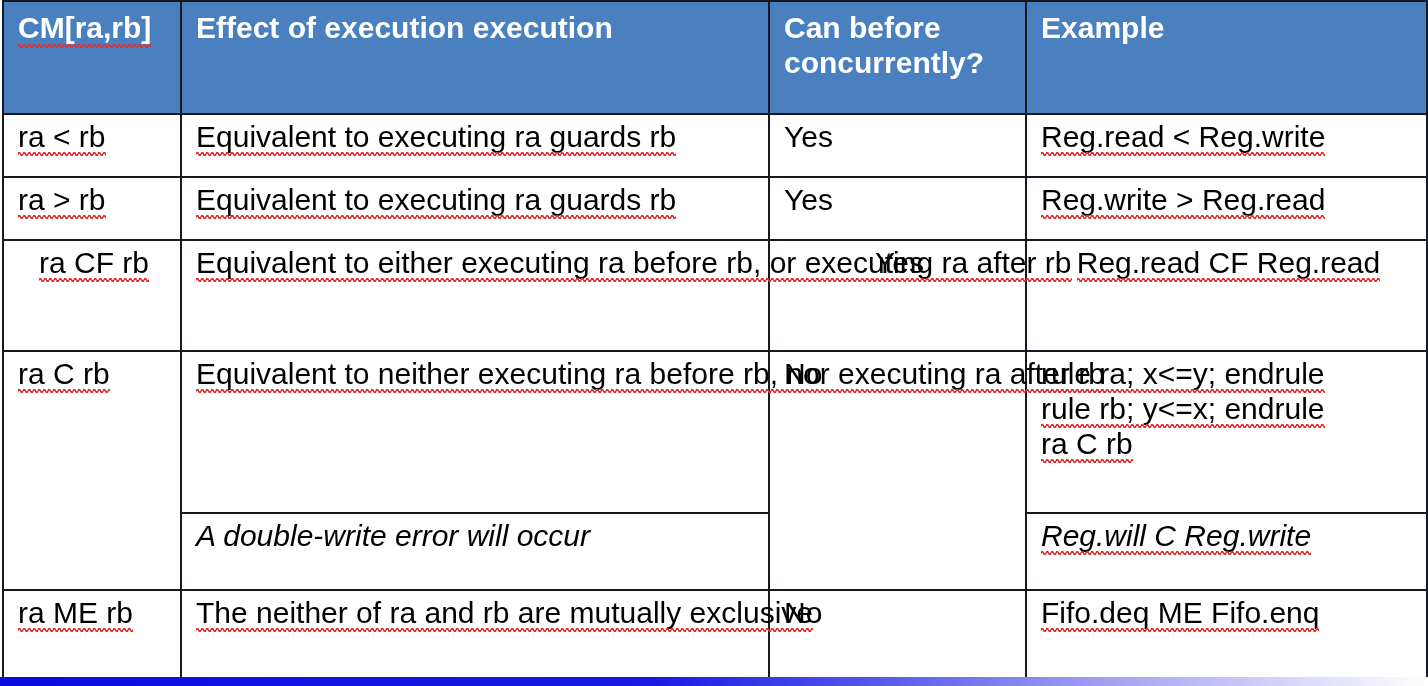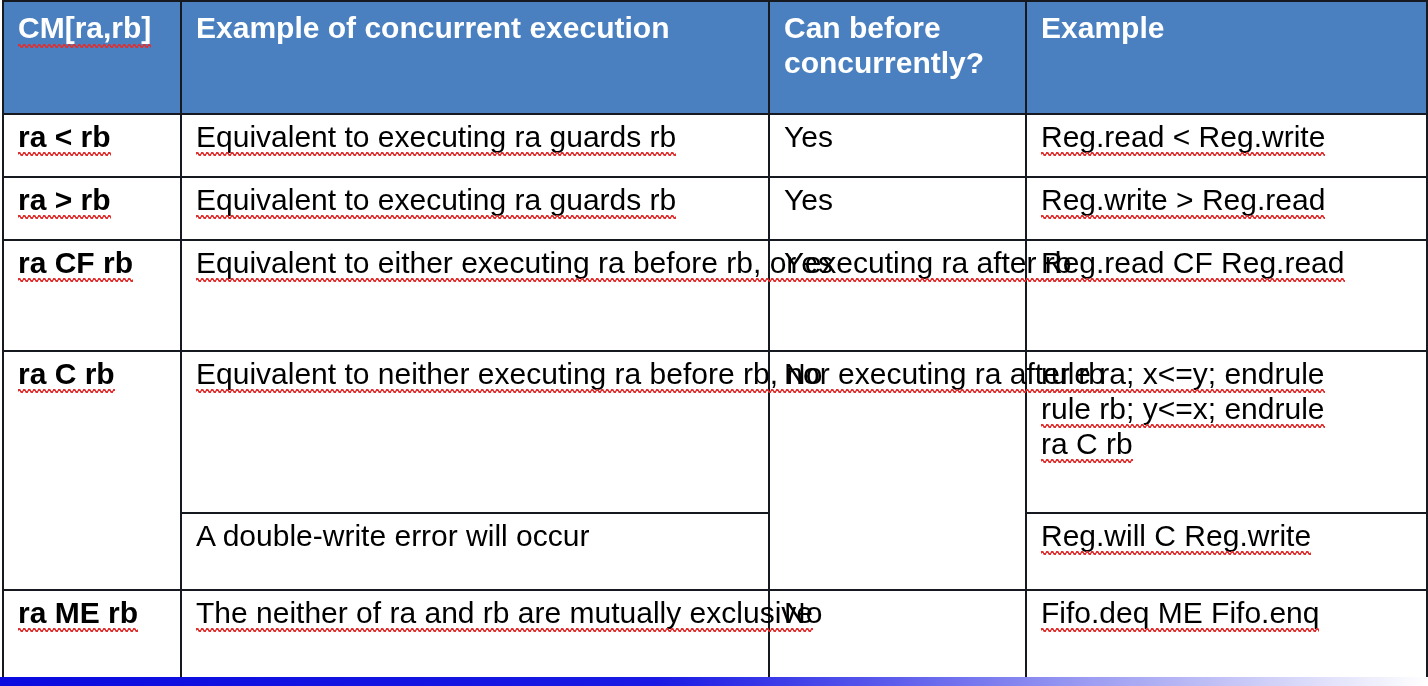--- a/index.html
+++ b/index.html
@@ -57,23 +57,23 @@
     padding-top: 9px;
     padding-bottom: 8px;
     height: 94px;
     vertical-align: top;
   }
 
   
   tr.r-h    th { height: 94px; }
   tr.r1 td  { height: 53px; }
   tr.r2 td  { height: 53px; }
-  tr.r3 td  { height: 101px; }
+  tr.r3 td  { height: 101px; text-align: center; }
   tr.r4a td { height: 152px; }
-  tr.r4b td { height: 67px; }
+  tr.r4b td { height: 67px; font-style: italic; }
   tr.r5 td  { height: 96px; }
 
   td.cell-span { vertical-align: top; }
 
   
   td.ex-upper { padding-bottom: 0; margin-left: 8px; }
   td.ex-lower { padding-top: 1px; }
 
   
   .sq {
@@ -100,39 +100,39 @@
   
   #bottom-bar {
     position: absolute;
     left: 0;
     bottom: 0;
     width: 1428px;
     height: 9px;
     background: linear-gradient(to right, #0b0bdf 0%, #1a1ae4 46%, #5a5aec 62%, #9b9bf2 76%, #ccccf8 88%, #f2f2fd 97%, #ffffff 100%);
   }
 
-  .nowrap { white-space: nowrap; font-weight: bold; }
+  .nowrap { white-space: nowrap; }
 </style>
 </head>
 <body>
 
 <div id="cm-table-root">
 
   <table class="cm-table">
     <colgroup>
       <col class="col-cm">
       <col class="col-effect">
       <col class="col-can">
       <col class="col-example">
     </colgroup>
 
     <thead>
       <tr class="r-h">
         <th><span class="sq">CM[ra,rb]</span></th>
-        <th><span>Example of concurrent execution</span></th>
+        <th><span>Effect of execution execution</span></th>
         <th><span>Can before concurrently?</span></th>
         <th><span>Example</span></th>
       </tr>
     </thead>
 
     <tbody>
 
       <tr class="r1">
         <td><span class="sq nowrap">ra &lt; rb</span></td>
         <td><span class="sq">Equivalent to executing ra guards rb</span></td>

